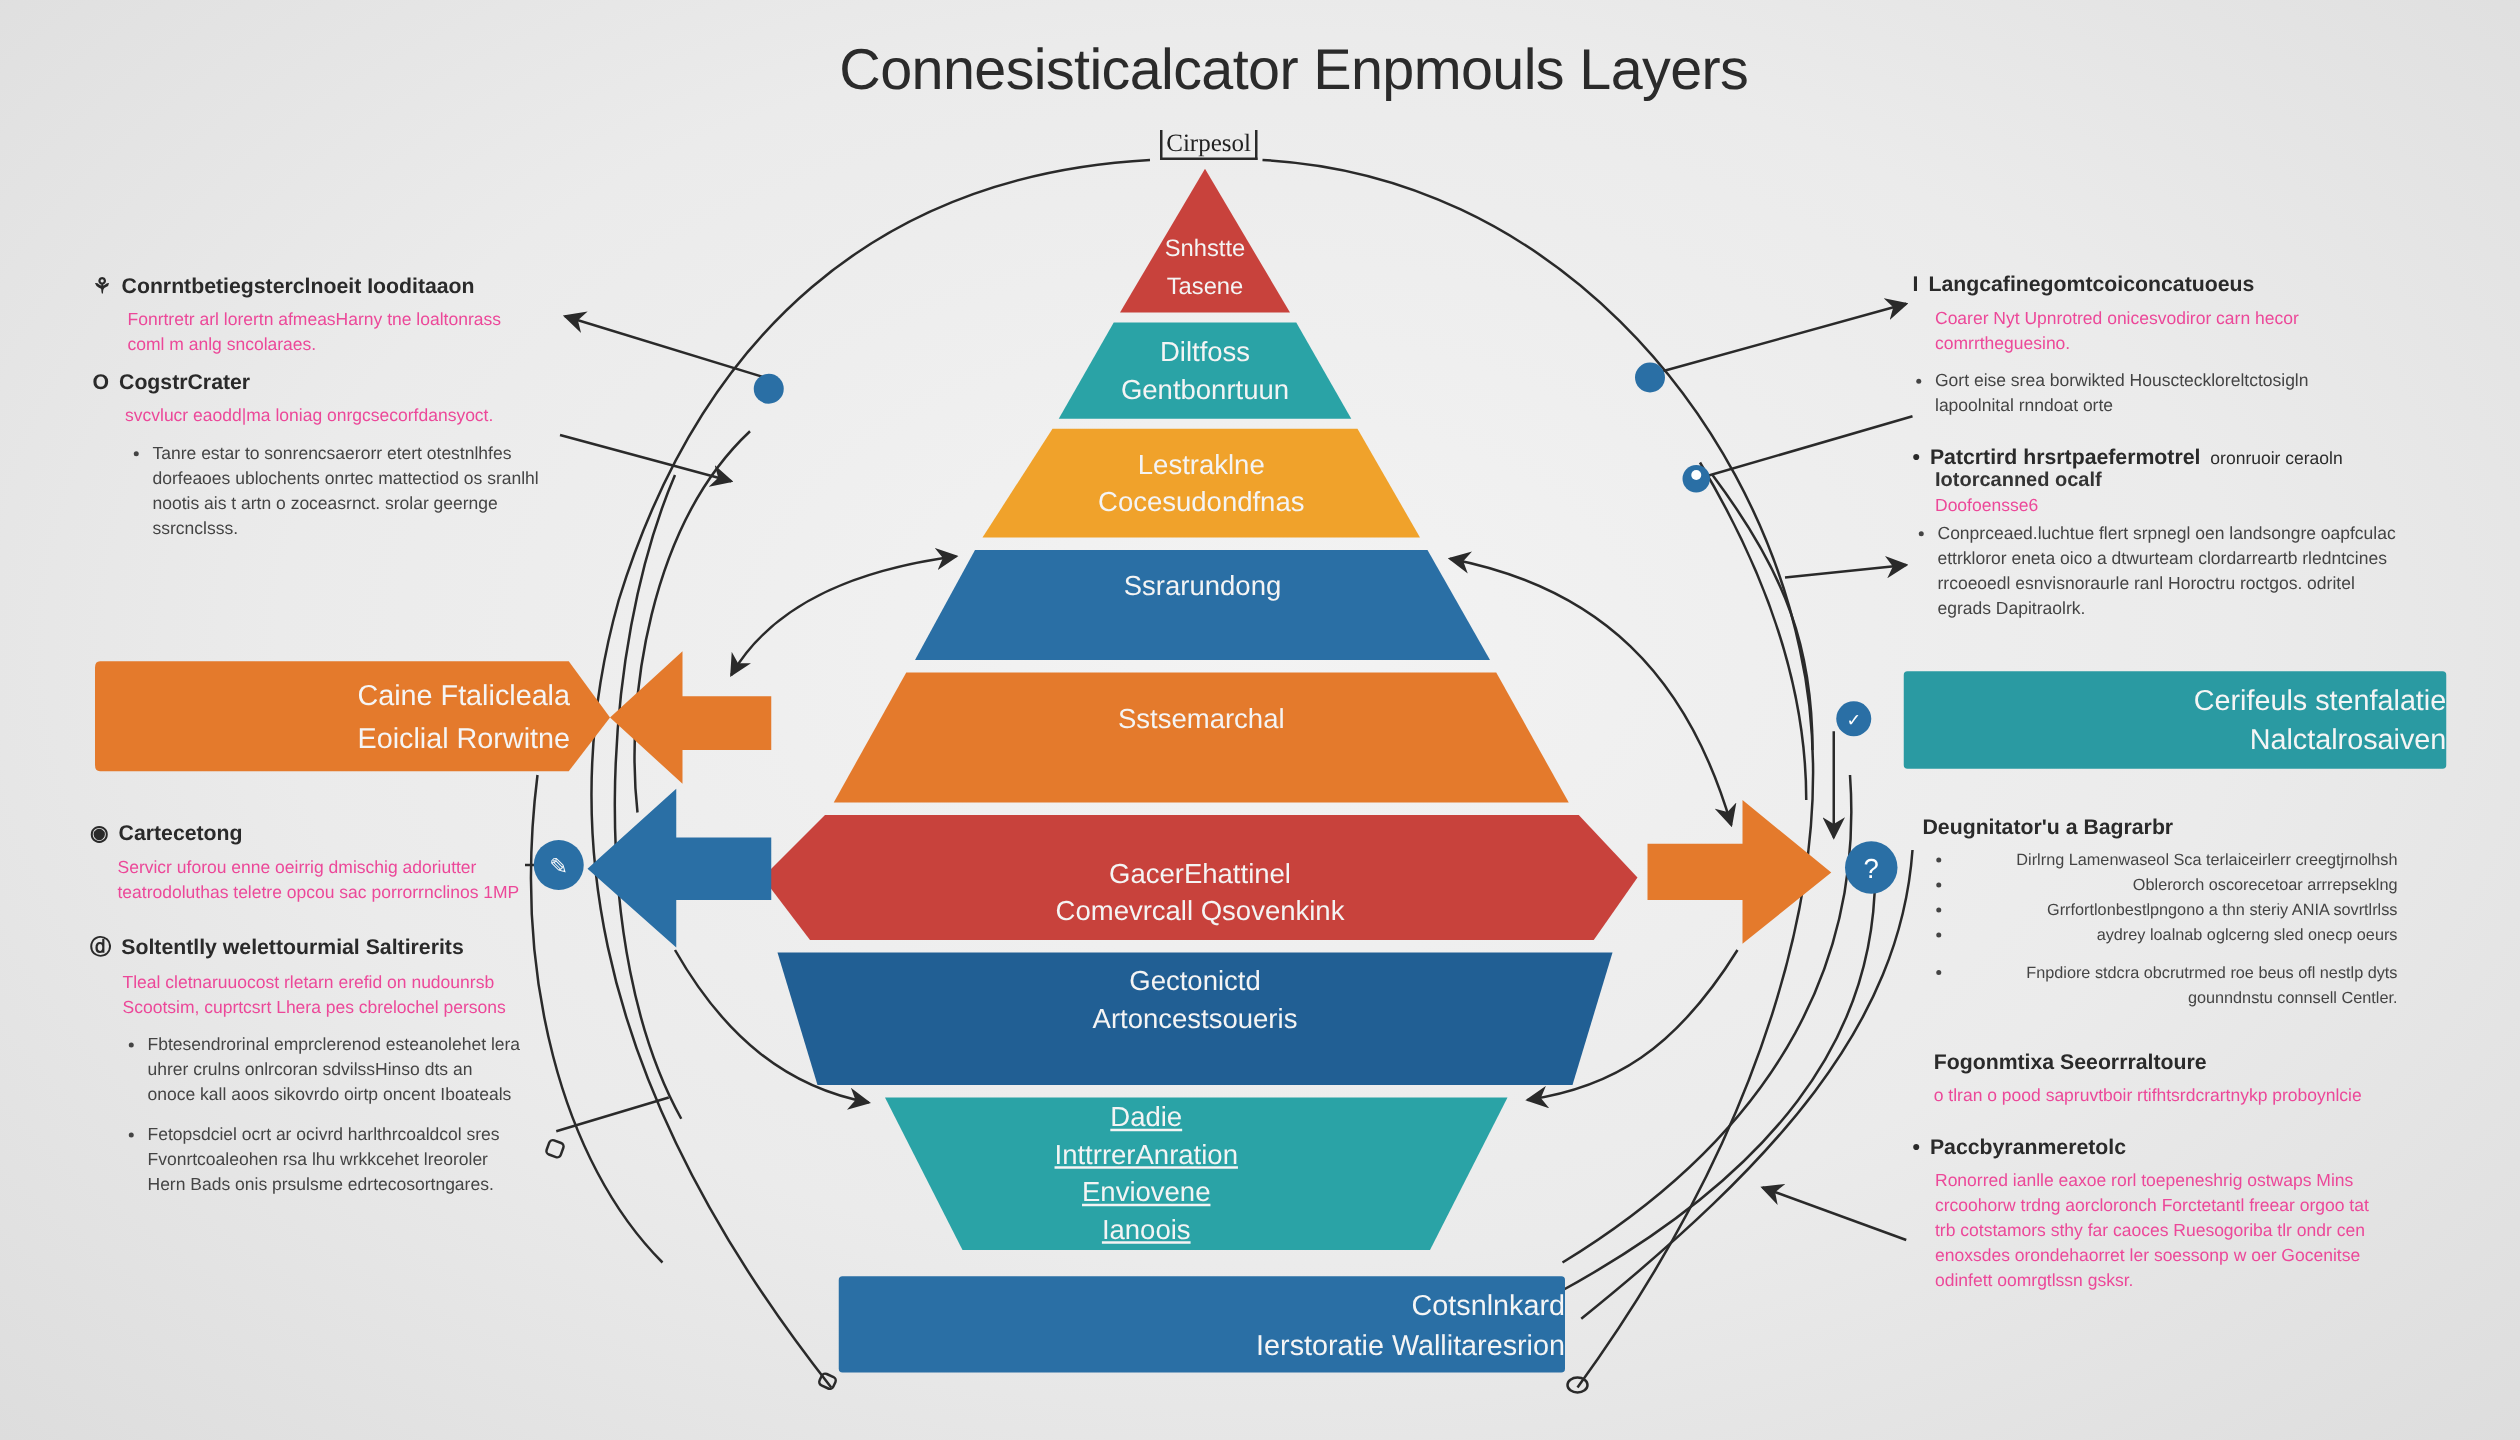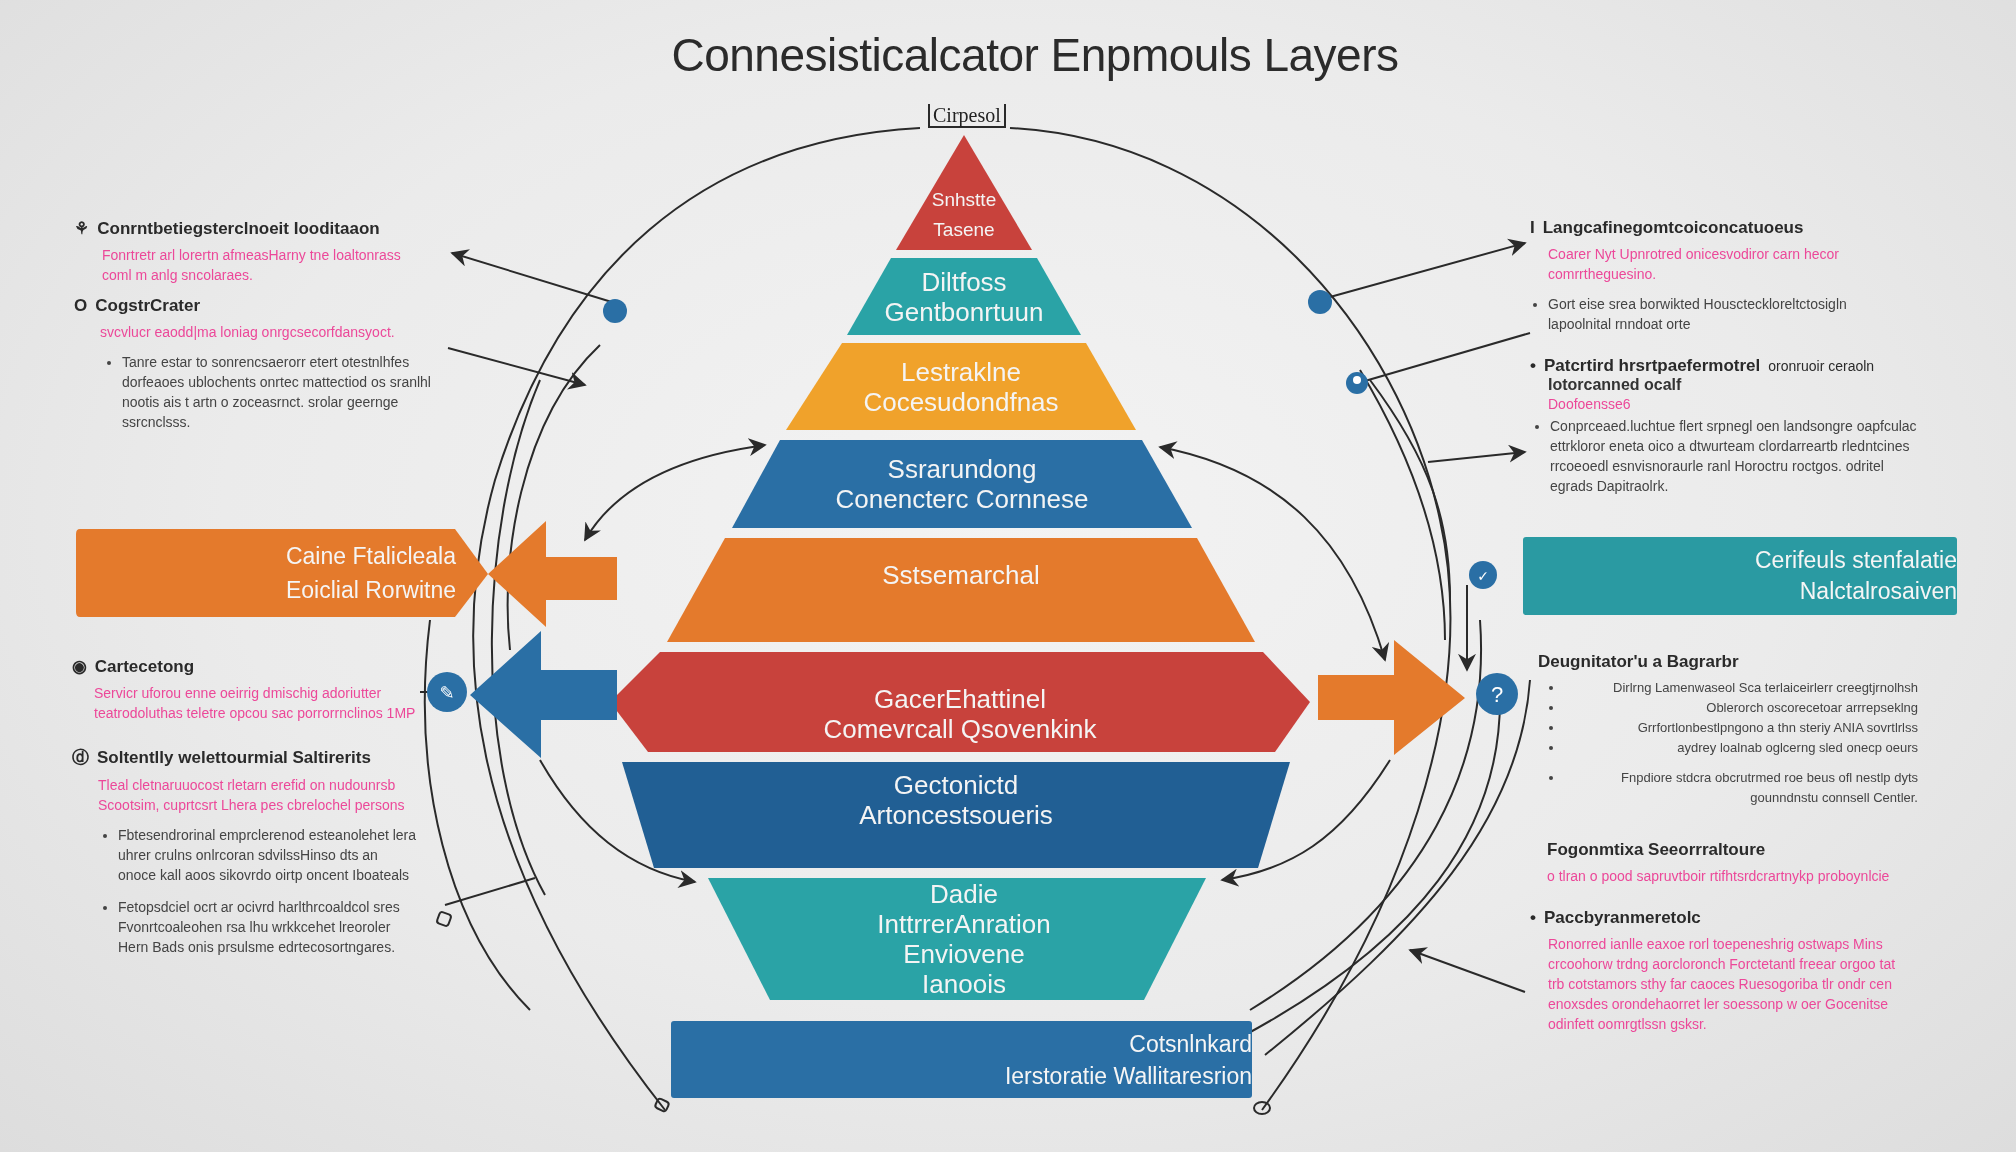--- a/index.html
+++ b/index.html
@@ -9,21 +9,21 @@
     font-family: "Liberation Sans", sans-serif;
     color: #2a2a2a;
   }
   .title {
     position: absolute; left: 0; top: 28px; width: 2070px; text-align: center;
     font-size: 46px; color: #2b2b2b; letter-spacing: -0.5px;
   }
   svg.canvas { position: absolute; left: 0; top: 0; }
   .layer-label {
     position: absolute; text-align: center; color: #f4f4f4;
-    font-size: 26px; line-height: 30px; white-space: nowrap;
+    font-size: 22px; line-height: 30px; white-space: nowrap;
   }
   .top-tag {
     position: absolute; left: 928px; top: 104px; font-size: 20px;
     font-family: "Liberation Serif", serif; border: 2px solid #2a2a2a; border-top: none;
     padding: 0 3px; line-height: 22px; color: #222;
   }
   .side-box {
     position: absolute; color: #f5f5f5; text-align: right;
     font-size: 23px; line-height: 34px;
   }
@@ -118,34 +118,33 @@
     <div class="layer-label" style="left: 714px; width: 500px; top: 266.5px;">
       <div>Diltfoss</div>
       <div>Gentbonrtuun</div>
     </div>
     <div class="layer-label" style="left: 711px; width: 500px; top: 356.5px;">
       <div>Lestraklne</div>
       <div>Cocesudondfnas</div>
     </div>
     <div class="layer-label" style="left: 712px; width: 500px; top: 454px;">
       <div>Ssrarundong</div>
-      <div>Conencterc Cornnese</div>
     </div>
     <div class="layer-label" style="left: 711px; width: 500px; top: 560px;">
       <div>Sstsemarchal</div>
     </div>
     <div class="layer-label" style="left: 710px; width: 500px; top: 672px; margin-top: 12px;">
       <div>GacerEhattinel</div>
       <div>Comevrcall Qsovenkink</div>
     </div>
     <div class="layer-label" style="left: 706px; width: 500px; top: 770px;">
       <div>Gectonictd</div>
       <div>Artoncestsoueris</div>
     </div>
-    <div class="layer-label" style="left: 714px; width: 500px; top: 879px;">
+    <div class="layer-label" style="left: 667px; width: 500px; top: 879px; text-decoration: underline;">
       <div>Dadie</div>
       <div>InttrrerAnration</div>
       <div>Enviovene</div>
       <div>Ianoois</div>
     </div>
   </div>
 
 <div class="side-box" style="left:671px; top:1022px; width:581px; line-height:32px; padding-top:6px;">
   <div>Cotsnlnkard</div>
   <div>Ierstoratie Wallitaresrion</div>

